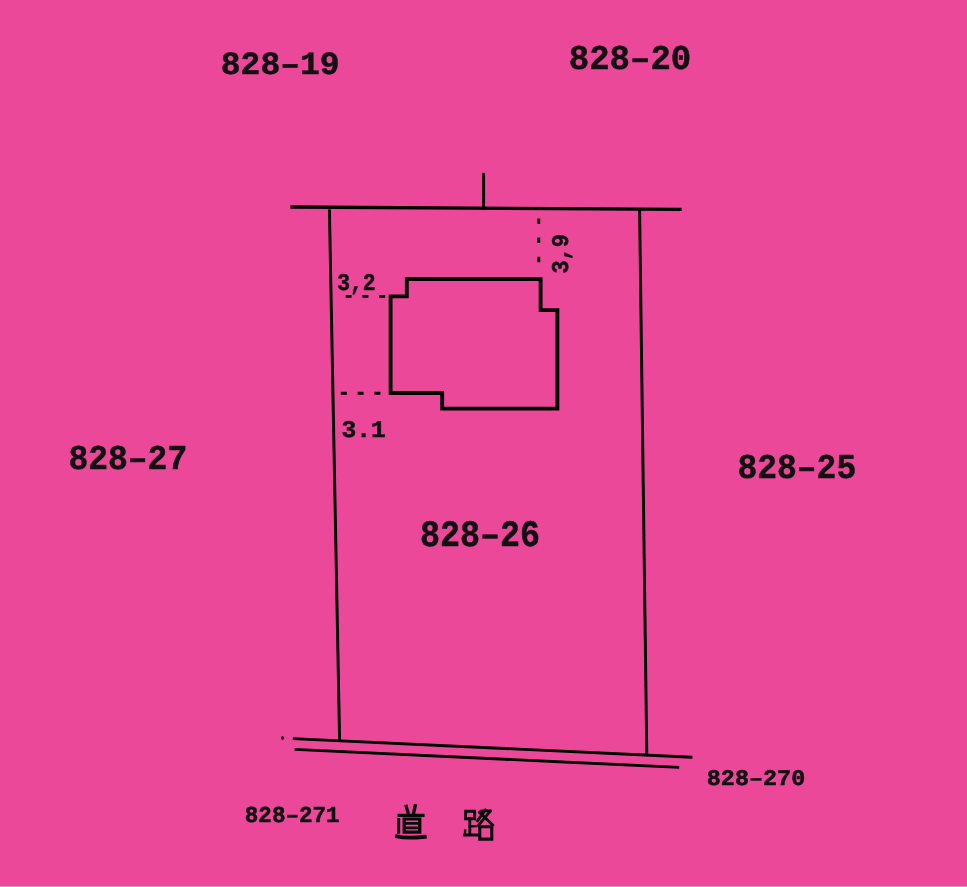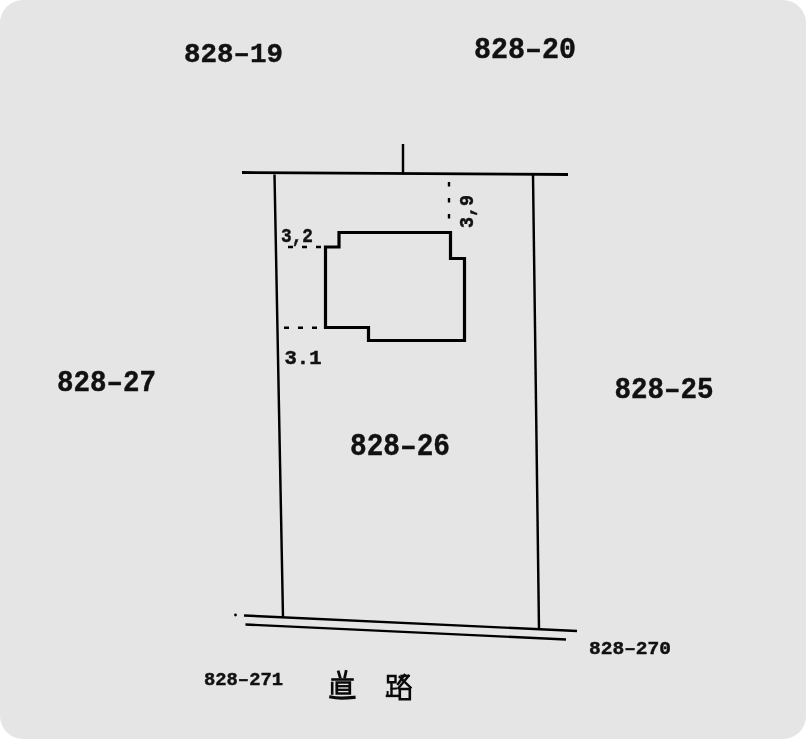--- a/index.html
+++ b/index.html
@@ -1,16 +1,16 @@
 <!DOCTYPE html>
 <html><head>
 <meta charset="utf-8">
 <style>
   html,body{margin:0;padding:0;background:#ffffff;}
-  .page{position:relative;width:806px;height:739px;background:#e5e5e5;overflow:hidden;border-radius:23px;}
+  .page{position:relative;width:806px;height:739px;background:#ec4899;overflow:hidden;}
   svg text{font-family:"Liberation Mono",monospace;font-weight:bold;fill:#111;stroke:#111;stroke-width:0.45;}
 </style>
 </head>
 <body>
 <div class="page">
 <svg width="806" height="739" viewBox="0 0 806 739">
 
   <text x="184" y="61.5" font-size="27" textLength="99" lengthAdjust="spacingAndGlyphs">828–19</text>
 
   <text x="474" y="57.5" font-size="29" textLength="102" lengthAdjust="spacingAndGlyphs">828–20</text>

